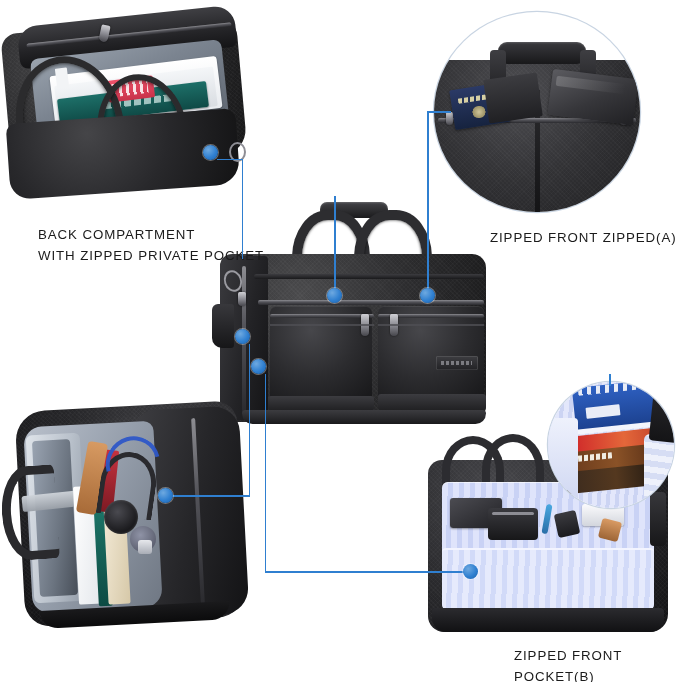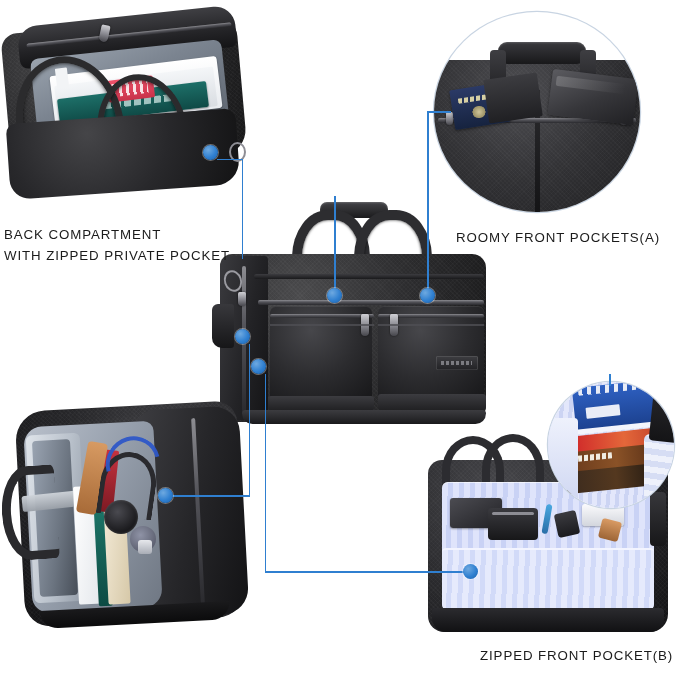--- a/index.html
+++ b/index.html
@@ -23,21 +23,21 @@
       repeating-linear-gradient(-45deg, rgba(255,255,255,.04) 0 1px, rgba(0,0,0,0) 1px 3px);}
   .handle{position:absolute;border:6px solid #2b2b2d;border-radius:44% 44% 10% 10%/70% 70% 10% 10%;
     background:transparent;box-shadow:inset 0 0 4px rgba(0,0,0,.8);}
   .zipline{position:absolute;background:linear-gradient(#8d8d92,#54545a 40%,#2a2a2e);border-radius:2px;}
   .zippull{position:absolute;background:linear-gradient(#cfcfd4,#85858c 55%,#46464c);
     border-radius:3px 3px 7px 7px;box-shadow:0 0 2px rgba(0,0,0,.7);}
   .trim{position:absolute;background:linear-gradient(#3c3c40,#1a1a1c);border-radius:4px;}
 
   
   .label{position:absolute;color:#1b1b1b;font-size:13.3px;letter-spacing:.9px;
-    font-weight:300;line-height:21px;white-space:pre-line;font-family:"Liberation Sans", sans-serif;}
+    font-weight:300;line-height:21px;white-space:pre-line;font-family:"Liberation Sans", sans-serif;margin-left:34px;}
 
   
   .dot{position:absolute;width:15px;height:15px;border-radius:50%;
     background:radial-gradient(circle at 35% 32%, #6ea9e0 0%, #2f7fd0 55%, #1d62ab 100%);
     box-shadow:0 0 0 1px rgba(255,255,255,.35);z-index:30;}
   .ln{position:absolute;background:#2f7fd0;z-index:28;}
   .lnh{height:1.6px;}
   .lnv{width:1.6px;}
 
   
@@ -398,19 +398,19 @@
   <div class="ln lnv" style="left:264.5px;top:374px;height:198px;"></div>
   <div class="ln lnh" style="left:264.5px;top:571px;width:208px;"></div>
   <div class="dot" style="left:251px;top:359px;"></div>
   <div class="dot" style="left:463px;top:564px;"></div>
 
   <div class="ln lnv" style="left:609px;top:374px;height:12px;"></div>
 
   <div class="label" style="left:4px;top:224px;">BACK COMPARTMENT
 WITH ZIPPED PRIVATE POCKET</div>
 
-  <div class="label" style="left:456px;top:227px;">ROOMY FRONT POCKETS(A)</div>
+  <div class="label" style="left:456px;top:227px;">ZIPPED FRONT ZIPPED(A)</div>
 
 
 
   <div class="label" style="left:480px;top:645px;">ZIPPED FRONT POCKET(B)</div>
 
 </div>
 
 </body></html>

